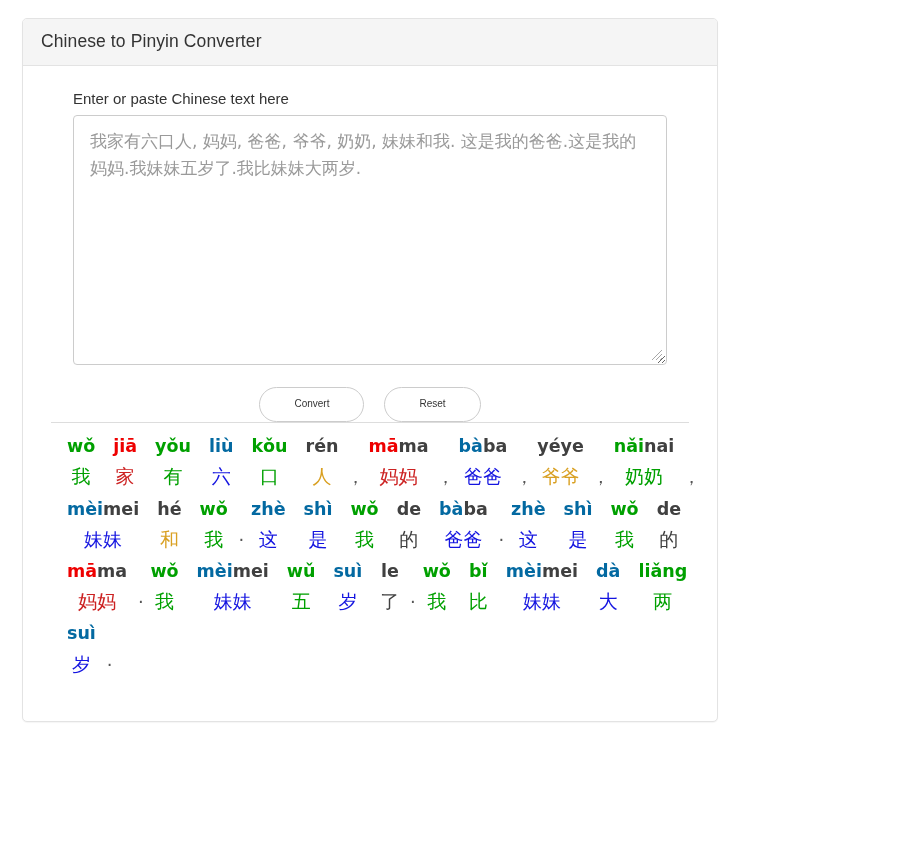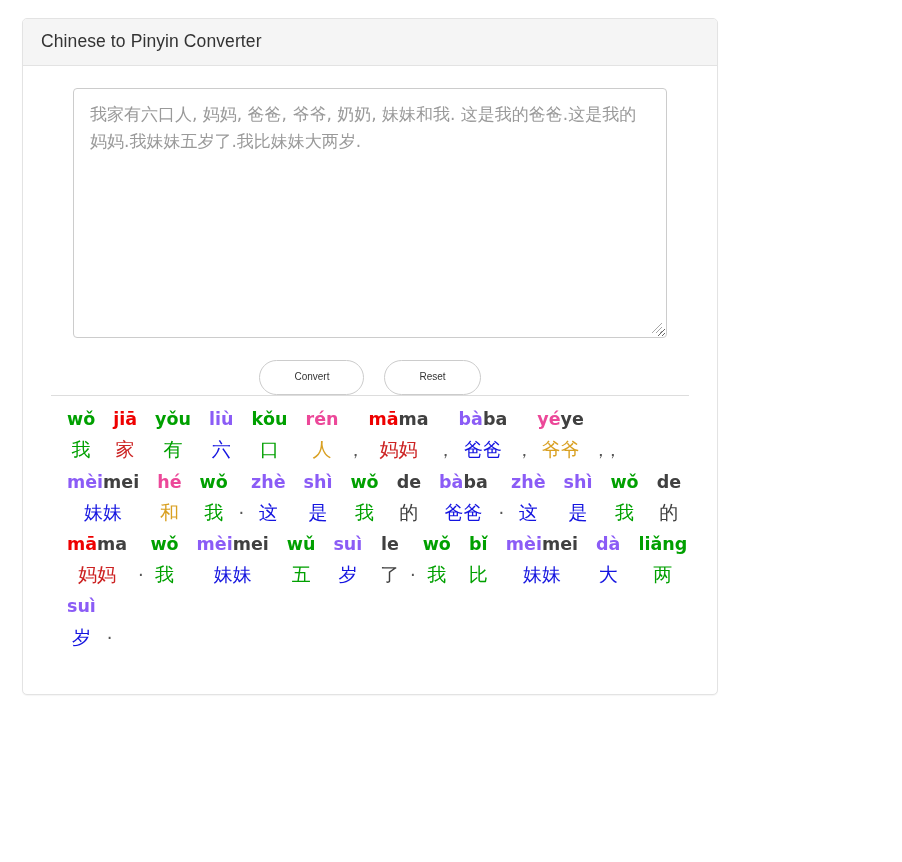--- a/index.html
+++ b/index.html
@@ -151,42 +151,43 @@
     font-family: "DejaVu Sans", "Liberation Serif", serif;
     font-size: 19px;
     line-height: 1.75;
     white-space: nowrap;
   }
   .ruby .py .blank,
   .ruby .hz .blank { visibility: hidden; }
 
   
   .t1 { color: #ee0000; }
-  .t2 { color: #ec4899; }
+  .t2 { color: #404040; }
   .t3 { color: #00a000; }
-  .t4 { color: #8b5cf6; }
+  .t4 { color: #0369a1; }
   .t5 { color: #404040; text-align: right; }
   .t1d { color: #cc2222; }
   .t2d { color: #d9a022; }
   .t3d { color: #00a000; }
   .t4d { color: #1414e0; }
   .punctmark { color: #555555; font-family: "DejaVu Sans", sans-serif; font-size: 18px; }
 </style>
 </head>
 <body>
 
 <div class="page">
   <div class="card">
 
     <div class="card-header">
       <div class="card-title">Chinese to Pinyin Converter</div>
     </div>
 
     <div class="card-body">
 
+      <label class="field-label">Enter or paste Chinese text here</label>
 
       <div class="textarea-wrap">
         <textarea class="chinese-input" spellcheck="false" placeholder="" style="">我家有六口人, 妈妈, 爸爸, 爷爷, 奶奶, 妹妹和我. 这是我的爸爸.这是我的妈妈.我妹妹五岁了.我比妹妹大两岁.</textarea>
         <svg class="resize-grip" viewBox="0 0 13 13">
           <path d="M12 2 L2 12 M12 6 L6 12 M12 10 L10 12" stroke="#a8a8a8" stroke-width="1" fill="none"></path>
         </svg>
       </div>
 
       <div class="btn-row">
         <button class="btn" type="button">Convert</button>
@@ -243,20 +244,24 @@
               <div class="hz"><span class="punctmark">，</span></div>
             </div>
             <div class="ruby">
               <div class="py"><span class="t2">yé</span><span class="t5">ye</span></div>
               <div class="hz"><span class="t2d">爷爷</span></div>
             </div>
             <div class="ruby punct">
               <div class="py"><span class="blank">x</span></div>
               <div class="hz"><span class="punctmark">，</span></div>
             </div>
+            <div class="ruby">
+              <div class="py"><span class="t3">nǎi</span><span class="t5">nai</span></div>
+              <div class="hz"><span class="t3d">奶奶</span></div>
+            </div>
             <div class="ruby punct">
               <div class="py"><span class="blank">x</span></div>
               <div class="hz"><span class="punctmark">，</span></div>
             </div>
           </div>
           <div class="ruby-line">
             <div class="ruby">
               <div class="py"><span class="t4">mèi</span><span class="t5">mei</span></div>
               <div class="hz"><span class="t4d">妹妹</span></div>
             </div>

